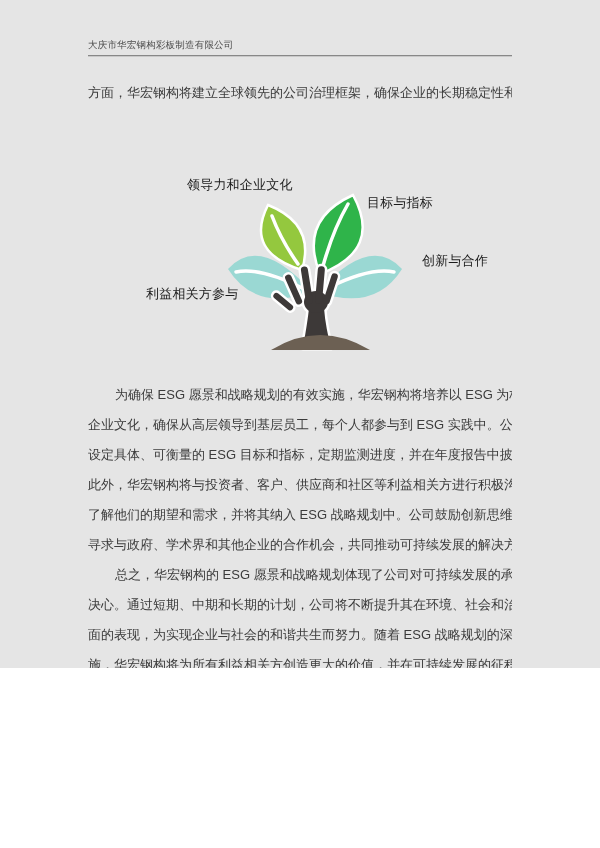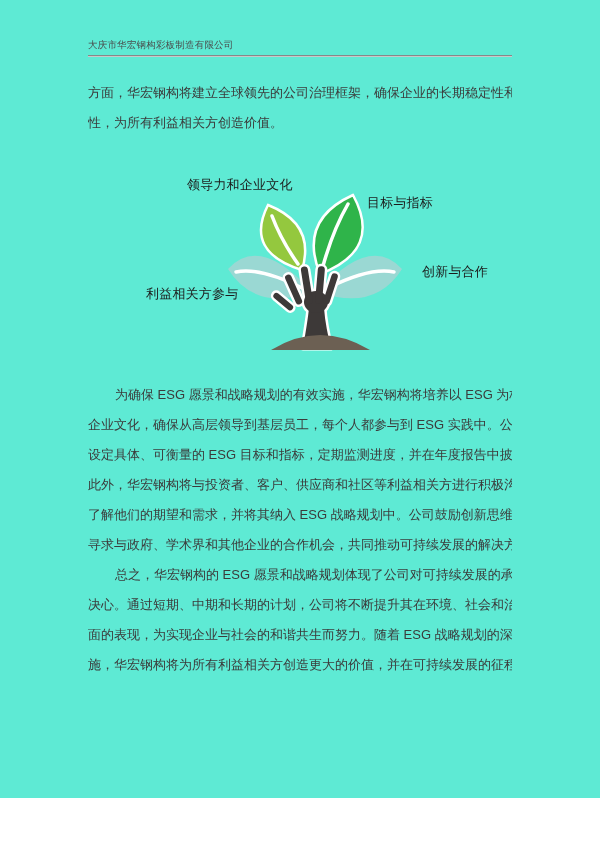--- a/index.html
+++ b/index.html
@@ -5,22 +5,22 @@
   * { margin: 0; padding: 0; box-sizing: border-box; }
   html, body { background: #ffffff; }
   body {
     font-family: "Liberation Sans", "DejaVu Sans", sans-serif;
     width: 600px; height: 848px;
     position: relative;
     color: #3a3a3a;
   }
   .page {
     position: absolute; left: 0; top: 0;
-    width: 600px; height: 798px;
-    background: #5eead4; overflow: hidden;
+    width: 600px; height: 668px;
+    background: #e5e5e5; overflow: hidden;
   }
   
   .header-text {
     position: absolute; left: 88px; top: 39px;
     font-family: "Liberation Serif", "DejaVu Serif", serif;
     font-size: 9.5px; letter-spacing: 0.2px; color: #4a4a4a;
     white-space: nowrap;
   }
   .header-rule {
     position: absolute; left: 88px; top: 55px;
@@ -50,38 +50,37 @@
   }
   .figure svg { position: absolute; left: 0; top: 0; }
   .fig-label {
     position: absolute;
     font-size: 13px; font-weight: normal; color: #1c1c1c;
     white-space: nowrap; letter-spacing: 0.2px;
   }
   #lbl-top-left  { left: 47px;  top: 4px;  }
   #lbl-top-right { left: 227px; top: 4px; margin-top: 18px;  }
   #lbl-left      { left: 6px;   top: 89px; margin-top: 24px; }
-  #lbl-right     { left: 282px; top: 91px; text-align: right; }
+  #lbl-right     { left: 282px; top: 80px; text-align: right; }
   
   .footer {
     position: absolute; left: 0; top: 786px; width: 600px;
     text-align: center; font-size: 9.5px; color: #3c3c3c; margin-top: 28px;
   }
 </style>
 </head>
 <body>
 
 <div class="page">
 
   <div class="header-text">大庆市华宏钢构彩板制造有限公司</div>
   <div class="header-rule"></div>
 
   <div class="para" id="para1">
     <div class="tline">方面，华宏钢构将建立全球领先的公司治理框架，确保企业的长期稳定性和成长</div>
-    <div class="tline end">性，为所有利益相关方创造价值。</div>
   </div>
 
   <div class="figure">
     <svg width="320" height="193" viewBox="0 0 320 193">
 
       <path d="M 172 120 Q 120 62 88 97 Q 115 140 172 120 Z" fill="#9ad8d3"></path>
       <path d="M 178 120 Q 230 62 262 97 Q 235 140 178 120 Z" fill="#9ad8d3"></path>
       <path d="M 162 116 Q 120 95 96 100" fill="none" stroke="#ffffff" stroke-width="3.5" stroke-linecap="round"></path>
       <path d="M 188 116 Q 230 95 254 100" fill="none" stroke="#ffffff" stroke-width="3.5" stroke-linecap="round"></path>
 

